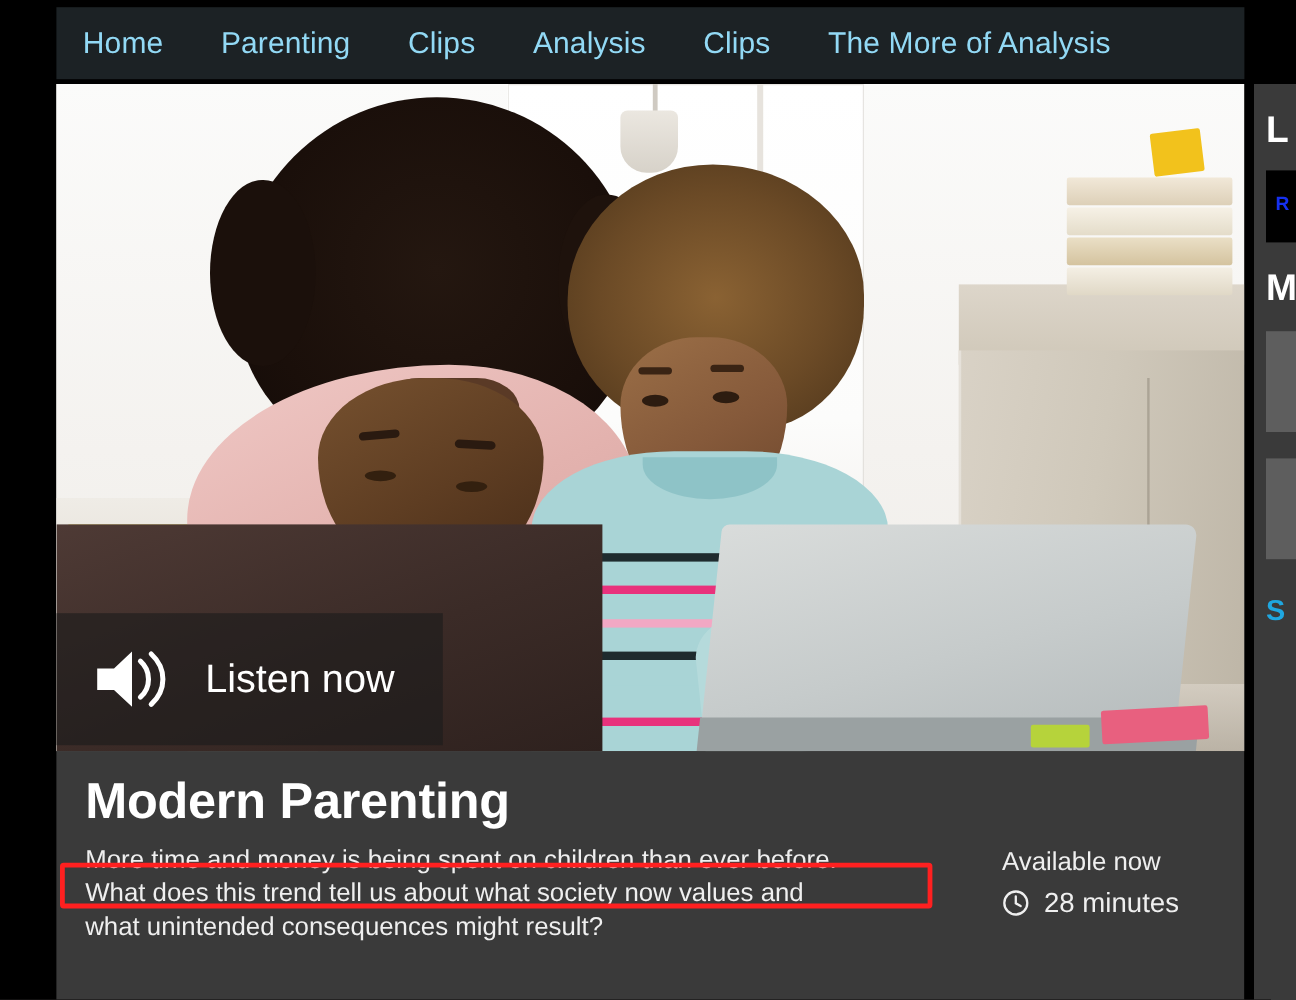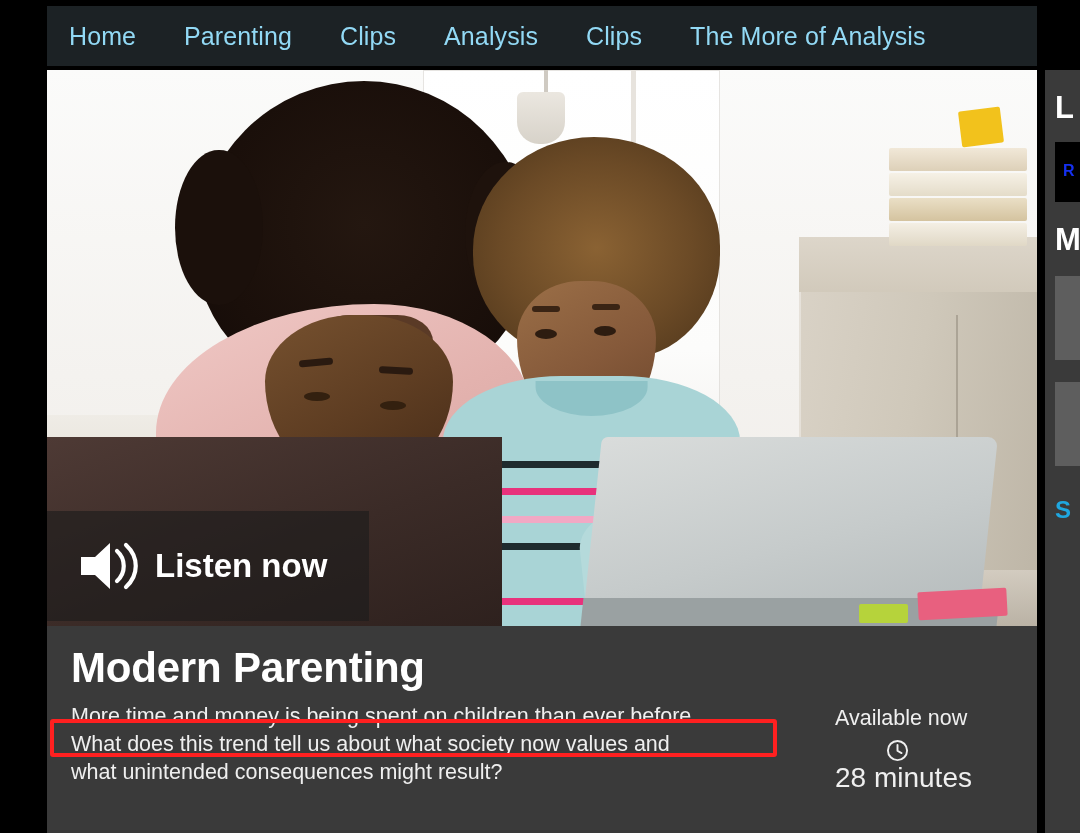--- a/index.html
+++ b/index.html
@@ -307,22 +307,22 @@
     display: flex;
     align-items: center;
     padding-left: 30px;
     cursor: pointer;
     z-index: 5;
   }
   .speaker-icon { flex: 0 0 auto; display: block; }
   .listen-label {
     color: #ffffff;
     font-size: 33px;
-    font-weight: 700;
-    margin-left: 16px;
+    font-weight: 400;
+    margin-left: 32px;
     white-space: nowrap;
   }
 
   
   .caption {
     position: absolute;
     left: 47px; top: 626px;
     width: 990px; height: 207px;
     background: #3a3a3a;
     padding: 20px 24px 0 24px;
@@ -350,23 +350,22 @@
     color: #efefef;
     font-size: 21.5px;
     line-height: 1.31;
     white-space: nowrap;
   }
   .meta-duration {
     display: flex;
     align-items: center;
     margin-top: 7px;
     color: #efefef;
-    font-size: 28px;
-    white-space: nowrap;
-    flex-direction: column;
+    font-size: 23px;
+    white-space: nowrap;
   }
   .clock-icon { margin-right: 12px; display: block; }
 
   
   .red-highlight {
     position: absolute;
     left: 50px; top: 719px;
     width: 727px; height: 38px;
     border: 4px solid #ff2020;
     border-radius: 3px;

